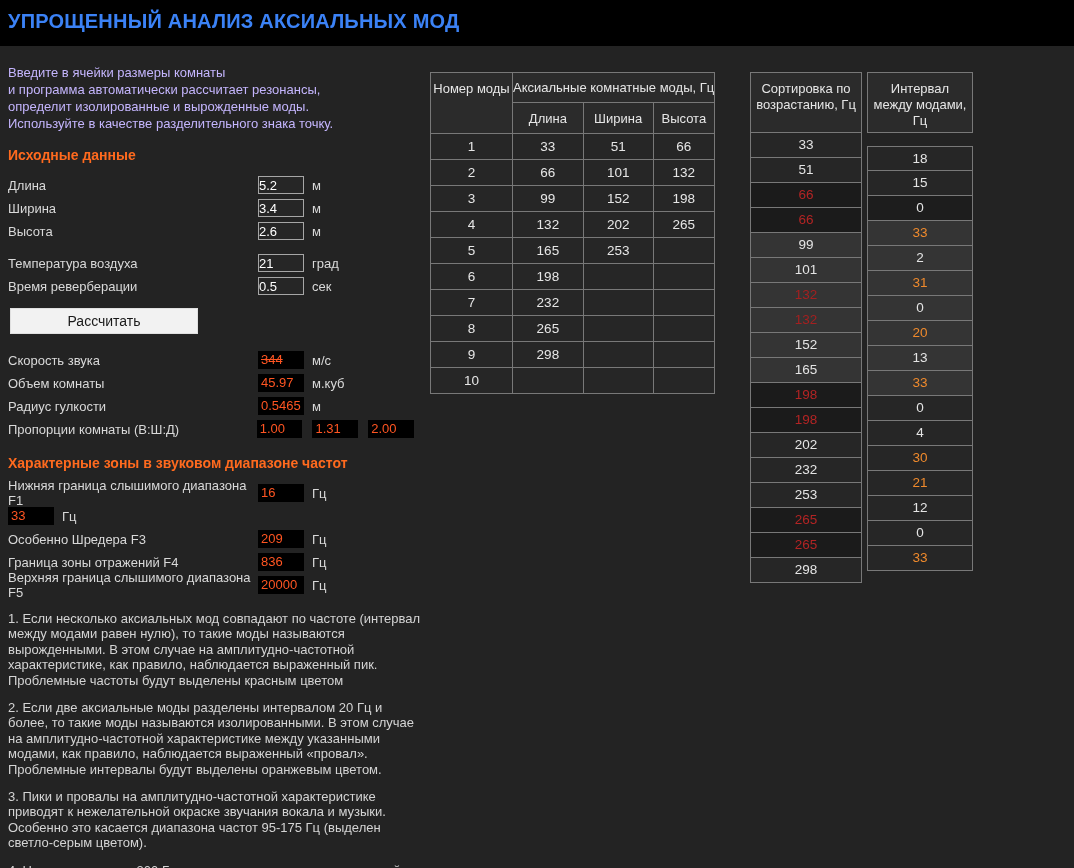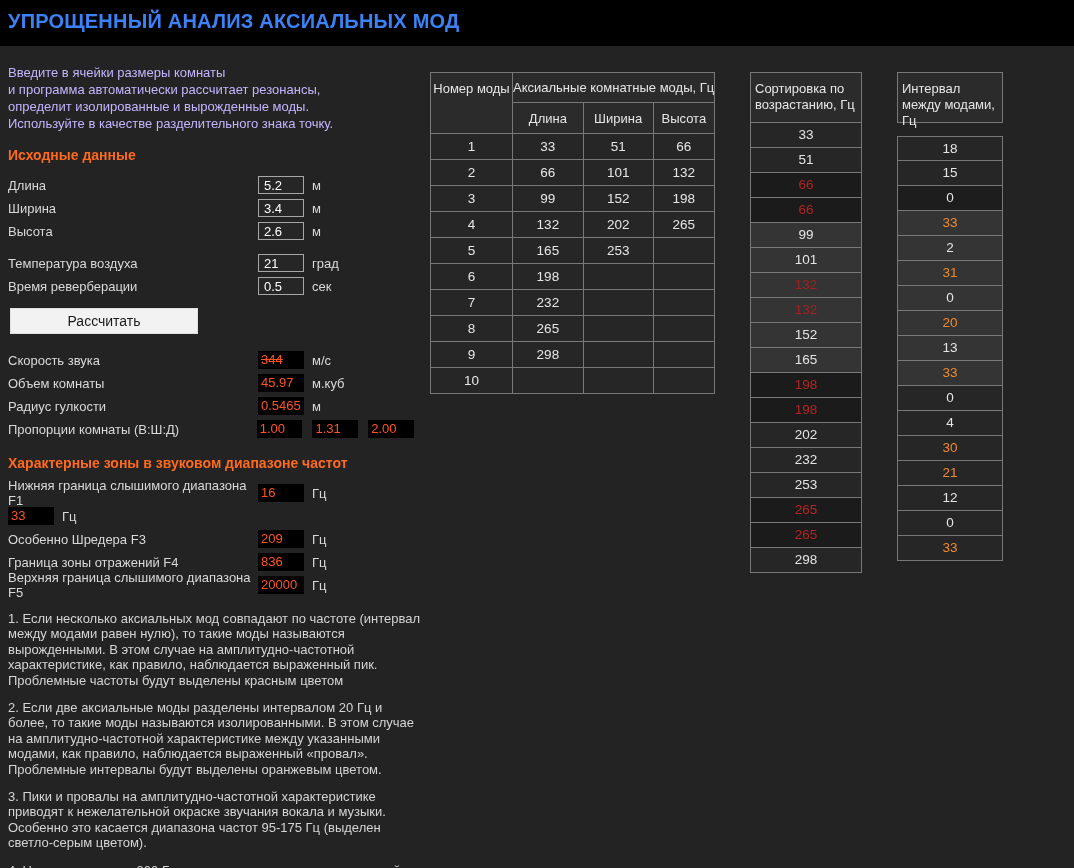--- a/index.html
+++ b/index.html
@@ -8,21 +8,21 @@
   
   .topbar{position:absolute;left:0;top:0;width:100%;height:46px;background:#000;}
   .title{position:absolute;left:8px;top:10px;color:#3b82f6;font-size:20px;font-weight:bold;letter-spacing:.2px;}
   
   .left{position:absolute;left:8px;top:64px;width:416px;color:#d6d6d6;font-size:13px;}
   .intro{white-space:pre-line;line-height:17px;color:#c4b5fd;margin:0 0 15px 0;}
   .sec{color:#ff6a1e;font-size:14px;font-weight:bold;margin:0 0 13px 0;}
   .frow{display:flex;align-items:center;height:18px;margin-bottom:5px;}
   .frow .lbl{width:250px;color:#d9d9d9;}
   .inbox{width:46px;height:18px;box-sizing:border-box;background:#262626;border:1px solid #a6a6a6;
-         color:#fff;font-size:13px;font-family:inherit;padding:0 5px;}
+         color:#fff;font-size:13px;font-family:inherit;padding:0 0;}
   .outbox{width:46px;height:18px;box-sizing:border-box;background:#000;color:#ff5522;
           font-size:13px;padding:1px 3px 0 3px;overflow:hidden;}
   .strike{text-decoration:line-through;}
   .unit{margin-left:8px;color:#d9d9d9;}
   .gap{margin-top:14px;}
   .calcbtn{display:block;width:188px;height:26px;background:#f2f2f2;color:#1a1a1a;border:1px solid #e0e0e0;
            font-size:14px;font-family:inherit;margin:13px 0 17px 2px;cursor:pointer;}
   .props .outbox{margin-right:10px;}
   .zones{margin-top:17px;}
   .notes{margin-top:17px;}
@@ -32,25 +32,25 @@
   .modetable th,.modetable td{border:1px solid #787878;color:#e6e6e6;font-size:13px;
         font-weight:normal;text-align:center;padding:0;}
   .modetable th{background:#2b2b2b;}
   .modetable td{background:#262626;height:25px;font-size:13.5px;}
   .modetable tr.h1{height:30px;}
   .modetable tr.h2{height:31px;}
   .modetable .cn{vertical-align:top;padding-top:8px;}
   .modetable .cg{white-space:nowrap;}
   
   .rcol .hdr{box-sizing:border-box;border:1px solid #787878;background:#2b2b2b;color:#e6e6e6;
-       font-size:13px;padding:8px 4px 0 4px;height:51px;line-height:16px;}
+       font-size:13px;text-align:center;padding:8px 4px 0 4px;height:61px;line-height:16px;}
   .rcol .cell{box-sizing:border-box;border:1px solid #787878;border-top:none;height:25px;
        line-height:24px;text-align:center;font-size:13.5px;}
   .sorttable{position:absolute;left:750px;top:72px;width:112px;}
-  .intcol{position:absolute;left:867px;top:72px;width:106px;margin-left:30px;}
+  .intcol{position:absolute;left:867px;top:72px;width:106px;}
   .intcol .cells{margin-top:13px;}
   .intcol .cells .cell:first-child{border-top:1px solid #787878;}
   
   .s-n{background:#262626;color:#e4e4e4;}
   .s-r{background:#1b1b1b;color:#b32424;}
   .s-z{background:#343434;color:#e4e4e4;}
   .s-zr{background:#343434;color:#a32020;}
   .s-zo{background:#343434;color:#f08a2c;}
   .s-o{background:#262626;color:#f08a2c;}
   .s-d{background:#1d1d1d;color:#e4e4e4;}

